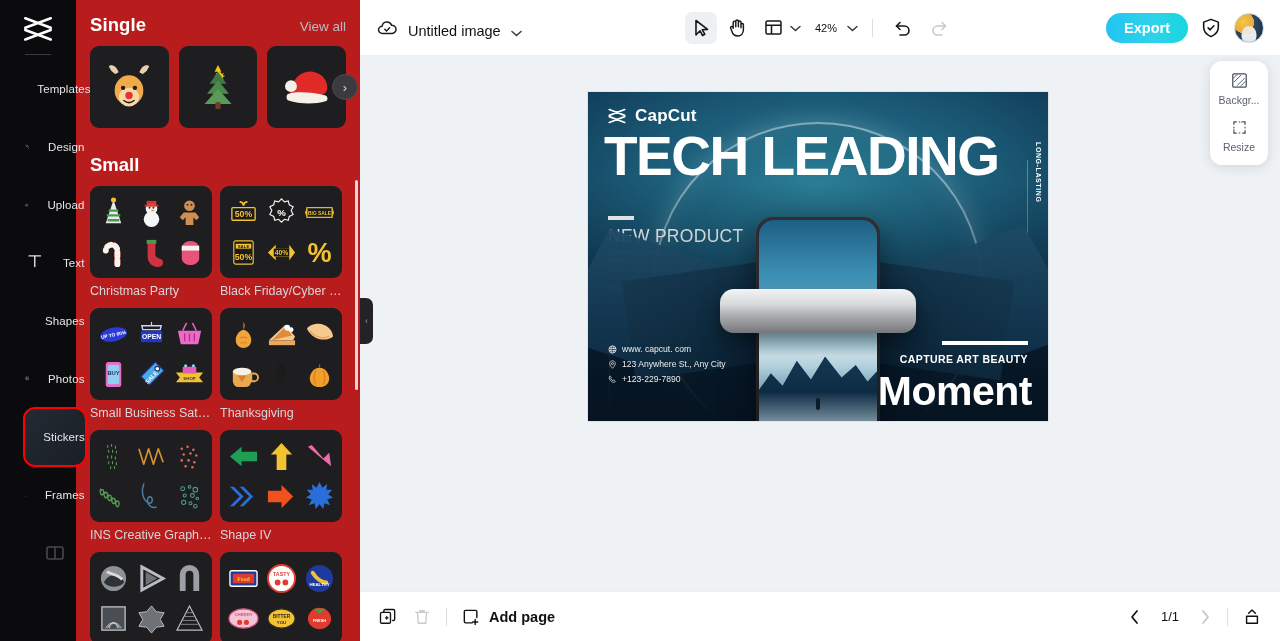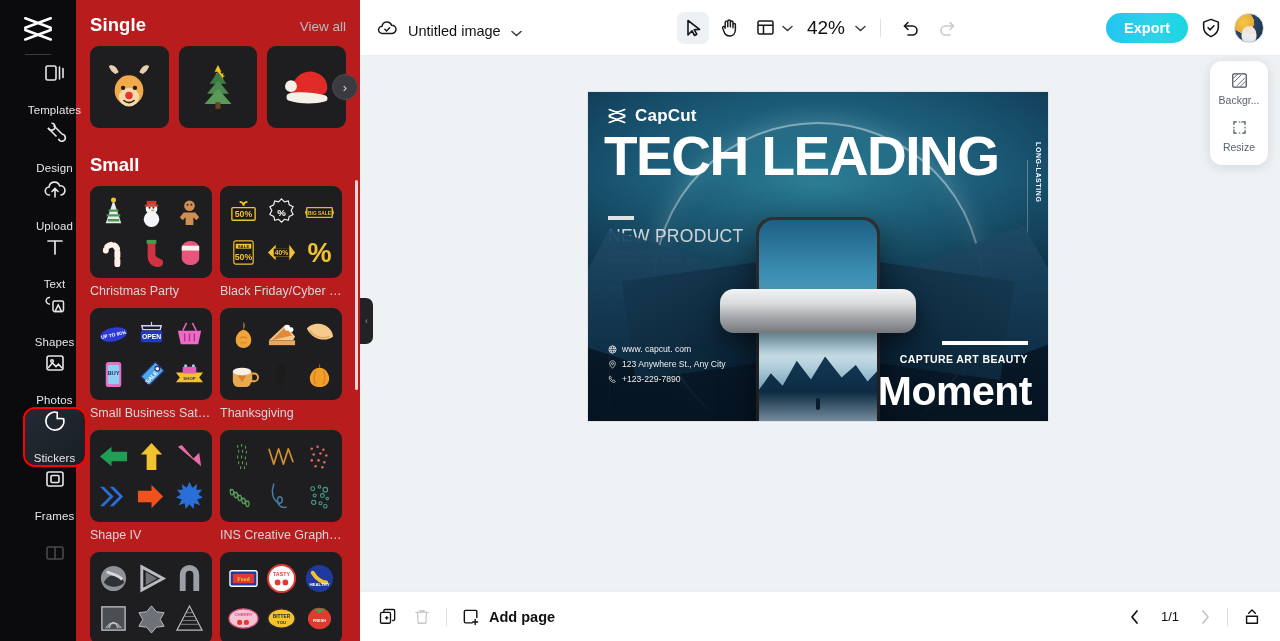--- a/index.html
+++ b/index.html
@@ -14,21 +14,21 @@
   .rail {
     width: 76px; height: 641px; background: #0b0b0d;
     display: flex; flex-direction: column; align-items: center;
     flex: 0 0 76px; position: relative; z-index: 5;
   }
   .rail-logo { margin-top: 14px; margin-bottom: 6px; width: 34px; height: 30px;
     display: flex; align-items: center; justify-content: center; }
   .rail-div { width: 26px; height: 1px; background: #3a3a3e; margin: 4px 0 6px; }
   .rail-item {
     width: 60px; height: 56px; border-radius: 10px; margin-bottom: 2px;
-    display: flex; flex-direction: column; align-items: center; justify-content: center;
+    display: flex; flex-direction: row; align-items: center; justify-content: center;
     gap: 19px; color: #e6e6e8; cursor: pointer; position: relative; margin-left: 33px;
   }
   .rail-item .ri-ico { width: 24px; height: 24px; display: block; }
   .rail-item .ri-lab { font-size: 11.5px; line-height: 13px; letter-spacing: .1px; }
   .rail-item.active {
     background: linear-gradient(135deg,#232a33,#1a1f26);
     outline: 2px solid #ff0000; outline-offset: 0px;
     border-radius: 10px;
   }
   .rail-item.dim { opacity: .28; }
@@ -96,21 +96,21 @@
   .tb-center {
     position: absolute; left: 50%; transform: translateX(-50%);
     display: flex; align-items: center; gap: 4px;
   }
   .tool-btn {
     width: 32px; height: 32px; border-radius: 7px; display: flex;
     align-items: center; justify-content: center; cursor: pointer; color: #17181b;
   }
   .tool-btn.sel { background: #eef1f4; }
   .tool-grp { display: flex; align-items: center; gap: 1px; cursor: pointer; }
-  .zoom-val { font-size: 19px; color: #111; margin-left: 10px; }
+  .zoom-val { font-size: 11px; color: #111; margin-left: 10px; }
   .vdiv { width: 1px; height: 18px; background: #dcdee1; margin: 0 10px; }
   .tb-right { margin-left: auto; display: flex; align-items: center; gap: 12px; }
   .export-btn {
     height: 30px; padding: 0 18px; border-radius: 16px; color: #fff;
     background: linear-gradient(90deg,#23c5f0,#2ed3e8 60%,#18d6e0);
     font-size: 14.5px; font-weight: 700; display: flex; align-items: center;
     cursor: pointer; border: none;
   }
   .shield { width: 22px; height: 22px; color: #111; cursor: pointer; }
   .avatar {
@@ -519,44 +519,20 @@
             <svg viewBox="0 0 32 32">
                 <path d="M16 5c1 2 1 3 0 4 6 0 10 6 10 11s-4 9-10 9-10-4-10-9 4-11 10-11z" fill="#f0a02a"></path>
                 <path d="M12 12c-2 5-2 10 0 14M20 12c2 5 2 10 0 14" stroke="#d4801e" stroke-width="1.3" fill="none"></path>
               </svg>
           </div>
           <div class="pack-label">Thanksgiving</div>
         </div>
 
         <div class="pack">
           <div class="pack-thumb">
-            <svg viewBox="0 0 32 32">
-                <path d="M2 16 L14 6 v5 h16 v10 H14 v5z" fill="#1f9e55"></path>
-              </svg>
-            <svg viewBox="0 0 32 32">
-                <path d="M16 2 L27 14 h-6 v16 h-10 V14 H5z" fill="#f2c230"></path>
-              </svg>
-            <svg viewBox="0 0 32 32">
-                <path d="M4 6 L28 26 L26 12 L20 18 L8 4z" fill="#ef6aa8"></path>
-              </svg>
-            <svg viewBox="0 0 32 32">
-                <path d="M2 6 L12 16 L2 26 L6 26 L16 16 L6 6z M12 6 L22 16 L12 26 L16 26 L26 16 L16 6z" fill="#2a6fd8"></path>
-              </svg>
-            <svg viewBox="0 0 32 32">
-                <path d="M2 10h14V4l12 12-12 12v-6H2z" fill="#f0521e"></path>
-              </svg>
-            <svg viewBox="0 0 32 32">
-                <path d="M16 1l3 6 5-4-1 6 6 0-4 5 5 3-6 2 3 6-6-2-1 6-4-5-4 5-1-6-6 2 3-6-6-2 5-3-4-5 6 0-1-6 5 4z" fill="#2a6fd8"></path>
-              </svg>
-          </div>
-          <div class="pack-label">Shape IV</div>
-        </div>
-
-        <div class="pack">
-          <div class="pack-thumb">
             <svg viewBox="0 0 32 32" stroke="#5a9b57" stroke-width="1.1" fill="none">
                 <path d="M10 4v3M14 3v3M18 5v3M11 9v3M15 9v3M19 10v3M10 15v3M14 15v3M18 16v3M11 21v3M15 21v3M19 22v3M13 26v3M17 26v3"></path>
               </svg>
             <svg viewBox="0 0 32 32" stroke="#d4922e" stroke-width="1.7" fill="none" stroke-linejoin="round">
                 <path d="M3 8 L8 24 L13 8 L18 24 L23 8 L28 22"></path>
               </svg>
             <svg viewBox="0 0 32 32" fill="#e06a56">
                 <circle cx="8" cy="8" r="1.3"></circle>
                 <circle cx="14" cy="6" r="1.3"></circle>
                 <circle cx="20" cy="9" r="1.3"></circle>
@@ -581,20 +557,44 @@
                 <circle cx="22" cy="9" r="2.4"></circle>
                 <circle cx="11" cy="15" r="1.6"></circle>
                 <circle cx="19" cy="15" r="2"></circle>
                 <circle cx="24" cy="18" r="1.3"></circle>
                 <circle cx="10" cy="22" r="2.2"></circle>
                 <circle cx="17" cy="23" r="1.5"></circle>
                 <circle cx="22" cy="26" r="1.8"></circle>
               </svg>
           </div>
           <div class="pack-label">INS Creative Graphics</div>
+        </div>
+
+        <div class="pack">
+          <div class="pack-thumb">
+            <svg viewBox="0 0 32 32">
+                <path d="M2 16 L14 6 v5 h16 v10 H14 v5z" fill="#1f9e55"></path>
+              </svg>
+            <svg viewBox="0 0 32 32">
+                <path d="M16 2 L27 14 h-6 v16 h-10 V14 H5z" fill="#f2c230"></path>
+              </svg>
+            <svg viewBox="0 0 32 32">
+                <path d="M4 6 L28 26 L26 12 L20 18 L8 4z" fill="#ef6aa8"></path>
+              </svg>
+            <svg viewBox="0 0 32 32">
+                <path d="M2 6 L12 16 L2 26 L6 26 L16 16 L6 6z M12 6 L22 16 L12 26 L16 26 L26 16 L16 6z" fill="#2a6fd8"></path>
+              </svg>
+            <svg viewBox="0 0 32 32">
+                <path d="M2 10h14V4l12 12-12 12v-6H2z" fill="#f0521e"></path>
+              </svg>
+            <svg viewBox="0 0 32 32">
+                <path d="M16 1l3 6 5-4-1 6 6 0-4 5 5 3-6 2 3 6-6-2-1 6-4-5-4 5-1-6-6 2 3-6-6-2 5-3-4-5 6 0-1-6 5 4z" fill="#2a6fd8"></path>
+              </svg>
+          </div>
+          <div class="pack-label">Shape IV</div>
         </div>
 
         <div class="pack">
           <div class="pack-thumb">
             <svg viewBox="0 0 32 32">
                 <circle cx="16" cy="16" r="13" fill="#8e9196"></circle>
                 <path d="M6 20c6-10 16-10 21 0-6 6-15 6-21 0z" fill="#2e3136"></path>
                 <path d="M9 9c6 3 12 3 16 8" stroke="#d8dbe0" stroke-width="3" fill="none"></path>
               </svg>
             <svg viewBox="0 0 32 32">

